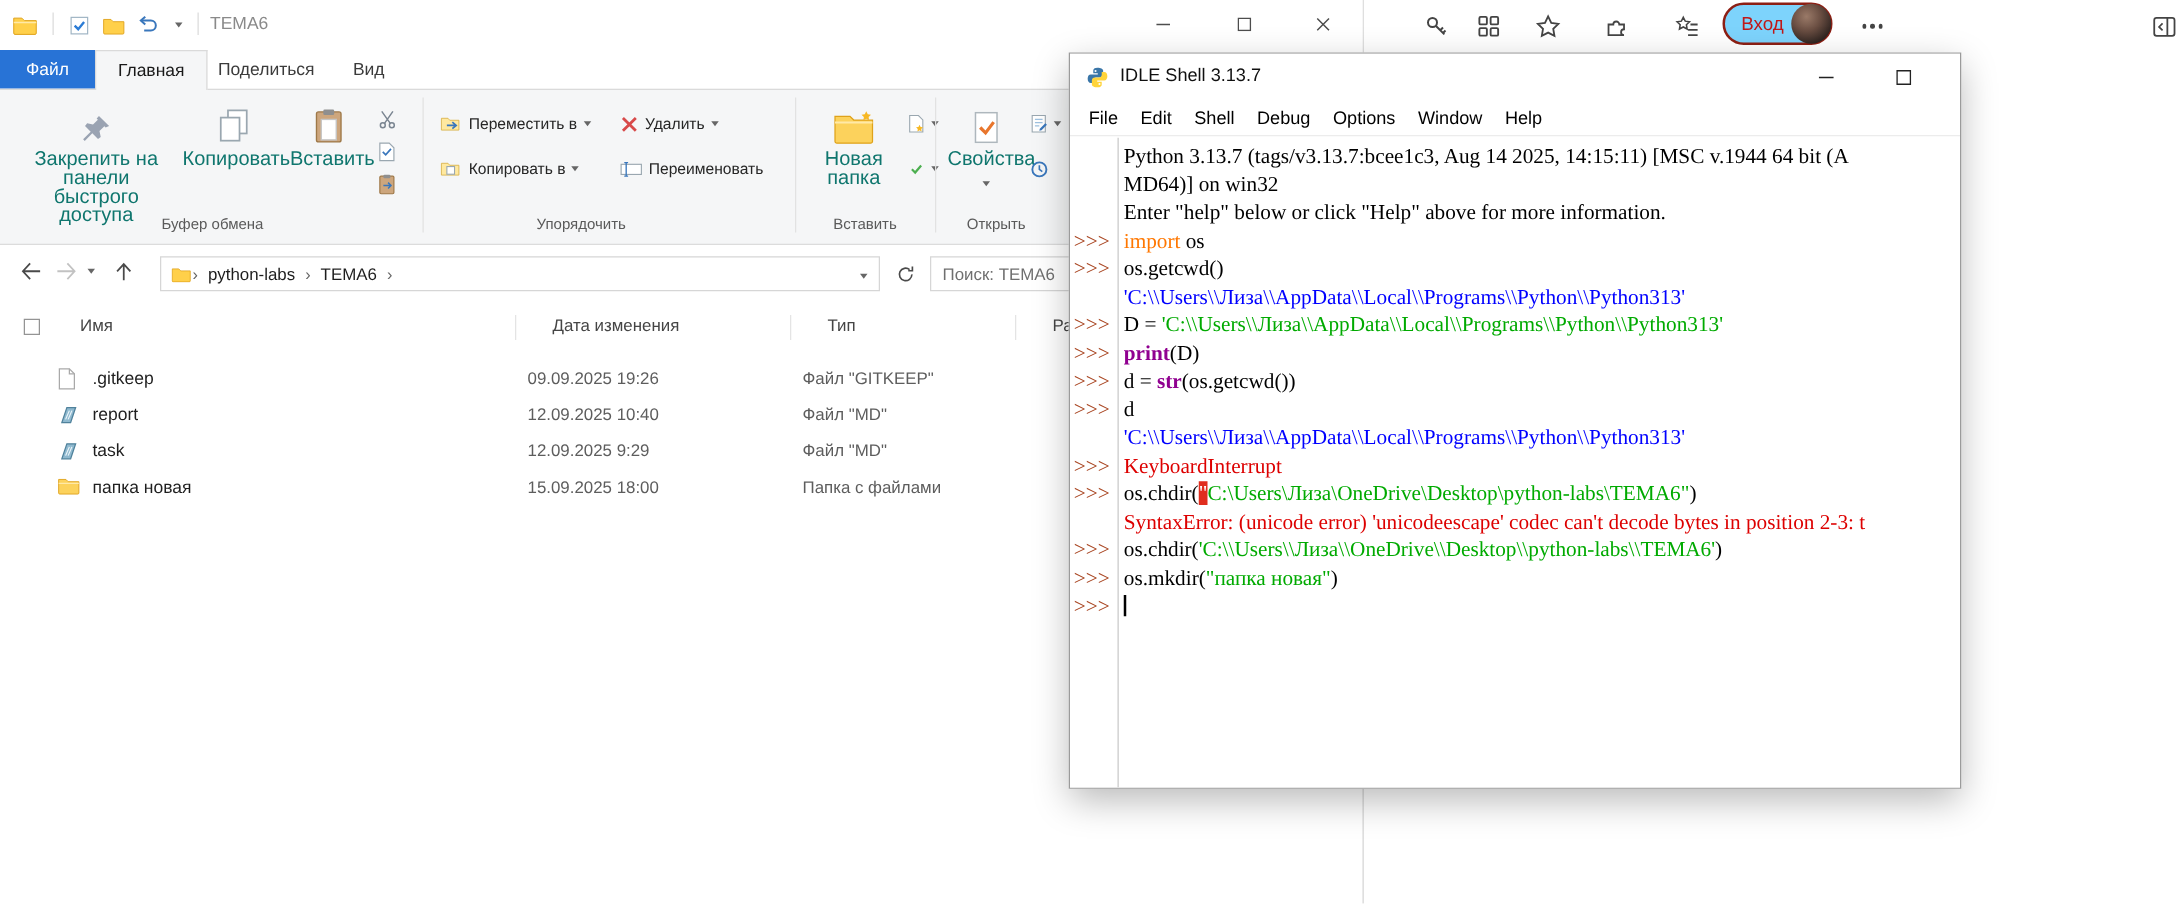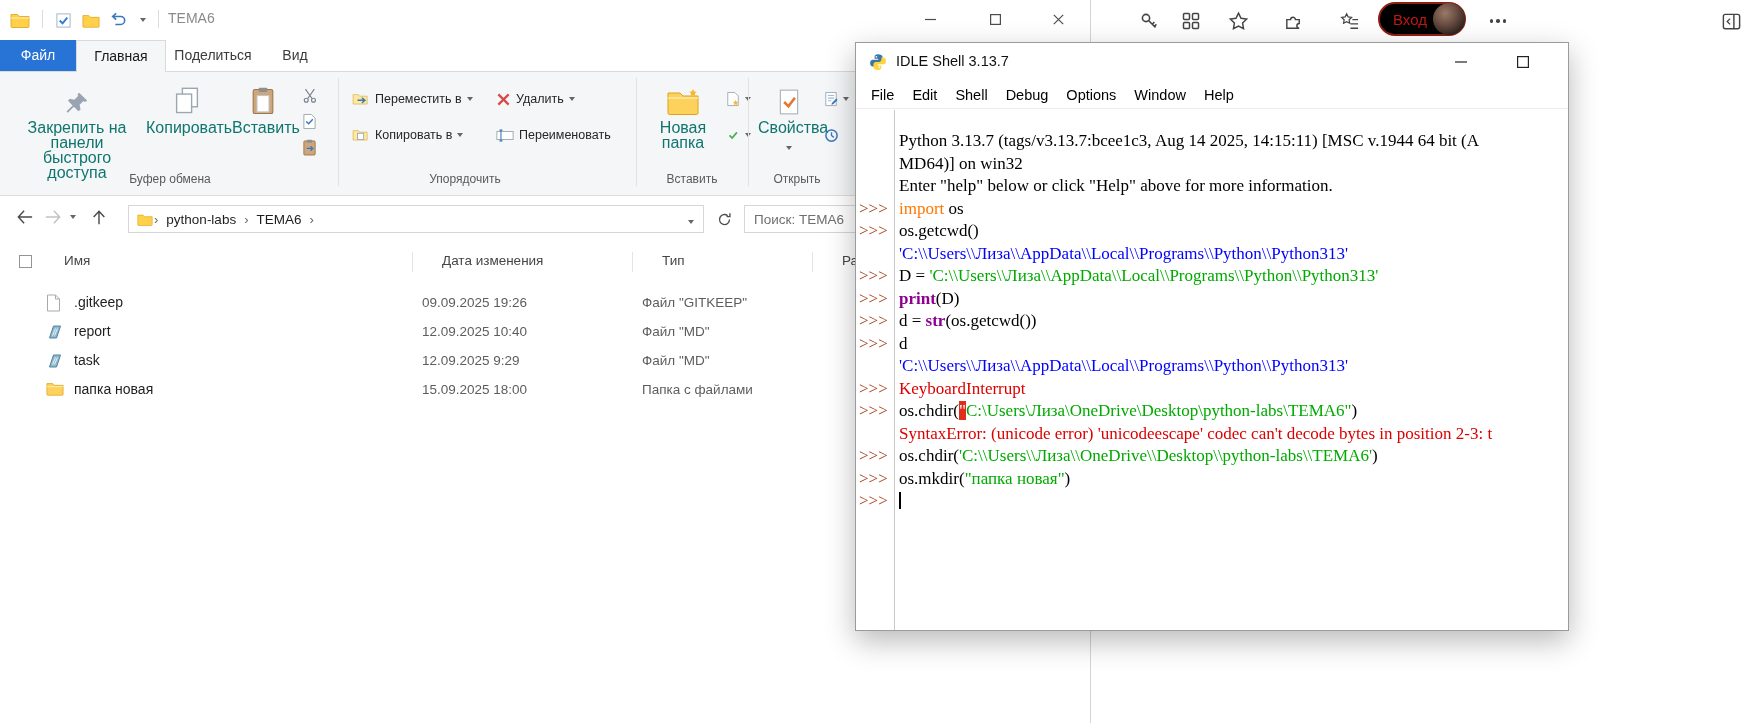--- a/index.html
+++ b/index.html
@@ -51,40 +51,40 @@
   .lh-check{position:absolute;left:19px;top:7px;width:13px;height:13px;border:1px solid #949494;background:#fff;box-sizing:border-box;}
   .ex-row{position:absolute;left:0;width:860px;height:29px;}
   .row-icon{position:absolute;left:46px;top:6px;width:18px;height:18px;}
   .row-name{position:absolute;left:74px;top:6px;font-size:14px;color:#1f1f1f;white-space:nowrap;}
   .row-date{position:absolute;left:422px;top:7px;font-size:13.5px;color:#5d5d5d;white-space:nowrap;}
   .row-type{position:absolute;left:642px;top:7px;font-size:13.5px;color:#5d5d5d;white-space:nowrap;}
 
   
   .browser-bar{position:absolute;left:1091px;top:0;width:652px;height:40px;background:#fff;}
   .bb-icon{position:absolute;top:9px;width:24px;height:24px;display:flex;align-items:center;justify-content:center;}
-  .signin-pill{position:absolute;left:287px;top:2px;width:88px;height:34px;border:2px solid #8d1f14;border-radius:17px;display:flex;align-items:center;box-sizing:border-box;background:#000000;}
+  .signin-pill{position:absolute;left:287px;top:2px;width:88px;height:34px;border:2px solid #8d1f14;border-radius:17px;display:flex;align-items:center;box-sizing:border-box;background:#7dd3fc;}
   .signin-label{font-size:15px;color:var(--c-signin,#c01818);padding-left:13px;font-weight:500;}
   .avatar{position:absolute;right:-1px;top:-1px;width:32px;height:32px;border-radius:50%;
           background:radial-gradient(circle at 38% 32%, #9a7a68 0%, #6b4f43 38%, #2b211e 78%, #17100e 100%);}
   .dots{display:flex;gap:3px;}
   .dots i{width:3.5px;height:3.5px;border-radius:50%;background:#444;}
 
   
   .idle{position:absolute;left:855px;top:42px;width:714px;height:589px;background:#fff;border:1px solid #9b9b9b;
         box-shadow:0 10px 28px rgba(0,0,0,.28);box-sizing:border-box;}
   .idle-titlebar{position:absolute;left:0;top:0;width:100%;height:38px;background:#fff;}
   .idle-ico{position:absolute;left:13px;top:10px;width:18px;height:18px;}
   .idle-title{position:absolute;left:40px;top:10px;font-size:14.5px;color:#101010;}
   .idle-winbtn{position:absolute;top:6px;width:38px;height:26px;display:flex;align-items:center;justify-content:center;}
   .idle-menubar{position:absolute;left:0;top:38px;width:100%;height:28px;display:flex;align-items:center;padding-left:6px;box-sizing:border-box;border-bottom:1px solid #ececec;}
   .menu-item{font-size:14.5px;color:#000;padding:3px 9px;}
   .idle-shell{position:absolute;left:0;top:67px;right:0;bottom:0;background:#fff;overflow:hidden;
               font-family:"Liberation Serif","DejaVu Serif",serif;font-size:17px;line-height:22.5px;}
   .gutter-line{position:absolute;left:38px;top:0;bottom:0;width:1px;background:#c9c9c9;}
-  .sh-lines{position:absolute;left:0;top:4px;right:0;margin-top:16px;}
+  .sh-lines{position:absolute;left:0;top:4px;right:0;}
   .sh-line{display:flex;}
   .sh-gutter{flex:0 0 39px;padding-left:3px;color:var(--i-prompt,#a8431f);white-space:pre;box-sizing:border-box;}
   .sh-content{padding-left:4px;white-space:pre;}
   .sg-t{color:#000;}
   .sg-k{color:var(--i-keyword,#ff7700);}
   .sg-b{color:var(--i-builtin,#900090);font-weight:bold;}
   .sg-s{color:var(--i-string,#00aa00);}
   .sg-o{color:var(--i-output,#0000ff);}
   .sg-e{color:var(--i-error,#dd0000);}
   .sg-h{background:var(--i-error_bg,#e02d1e);color:#fff;}

